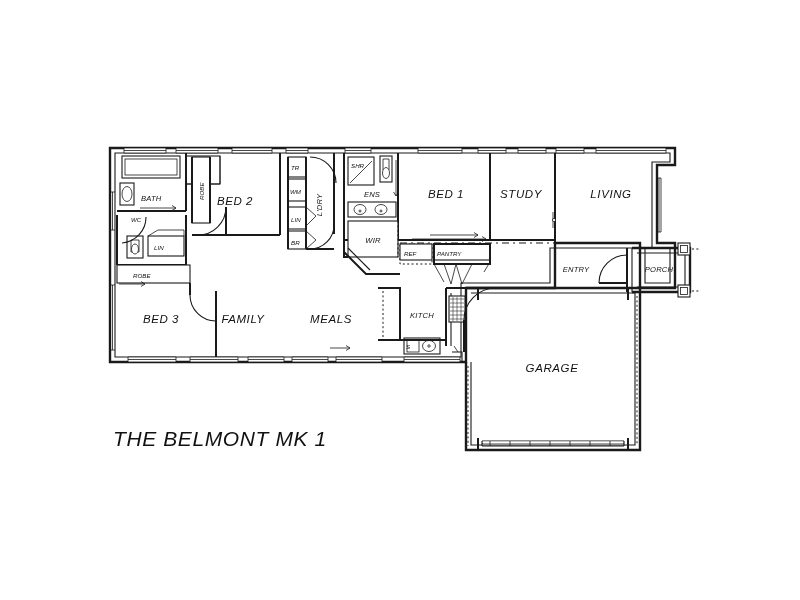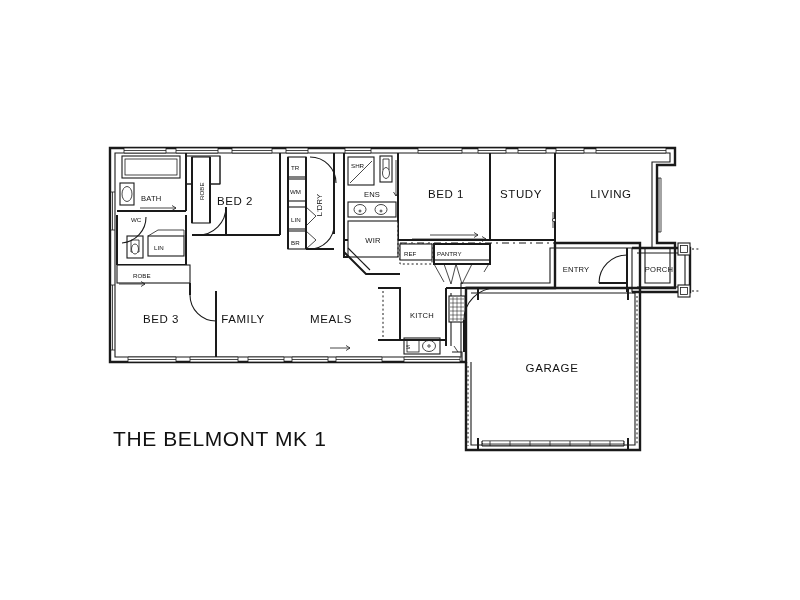--- a/index.html
+++ b/index.html
@@ -12,20 +12,21 @@
     width: 800px;
     height: 600px;
     overflow: hidden;
     font-family: "Liberation Sans", sans-serif;
   }
   #plan-root {
     position: relative;
     width: 800px;
     height: 600px;
     background: #ffffff;
+    font-style: italic;
   }
   #plan-svg {
     position: absolute;
     left: 0;
     top: 0;
     width: 800px;
     height: 600px;
     display: block;
   }
   .room-label {

